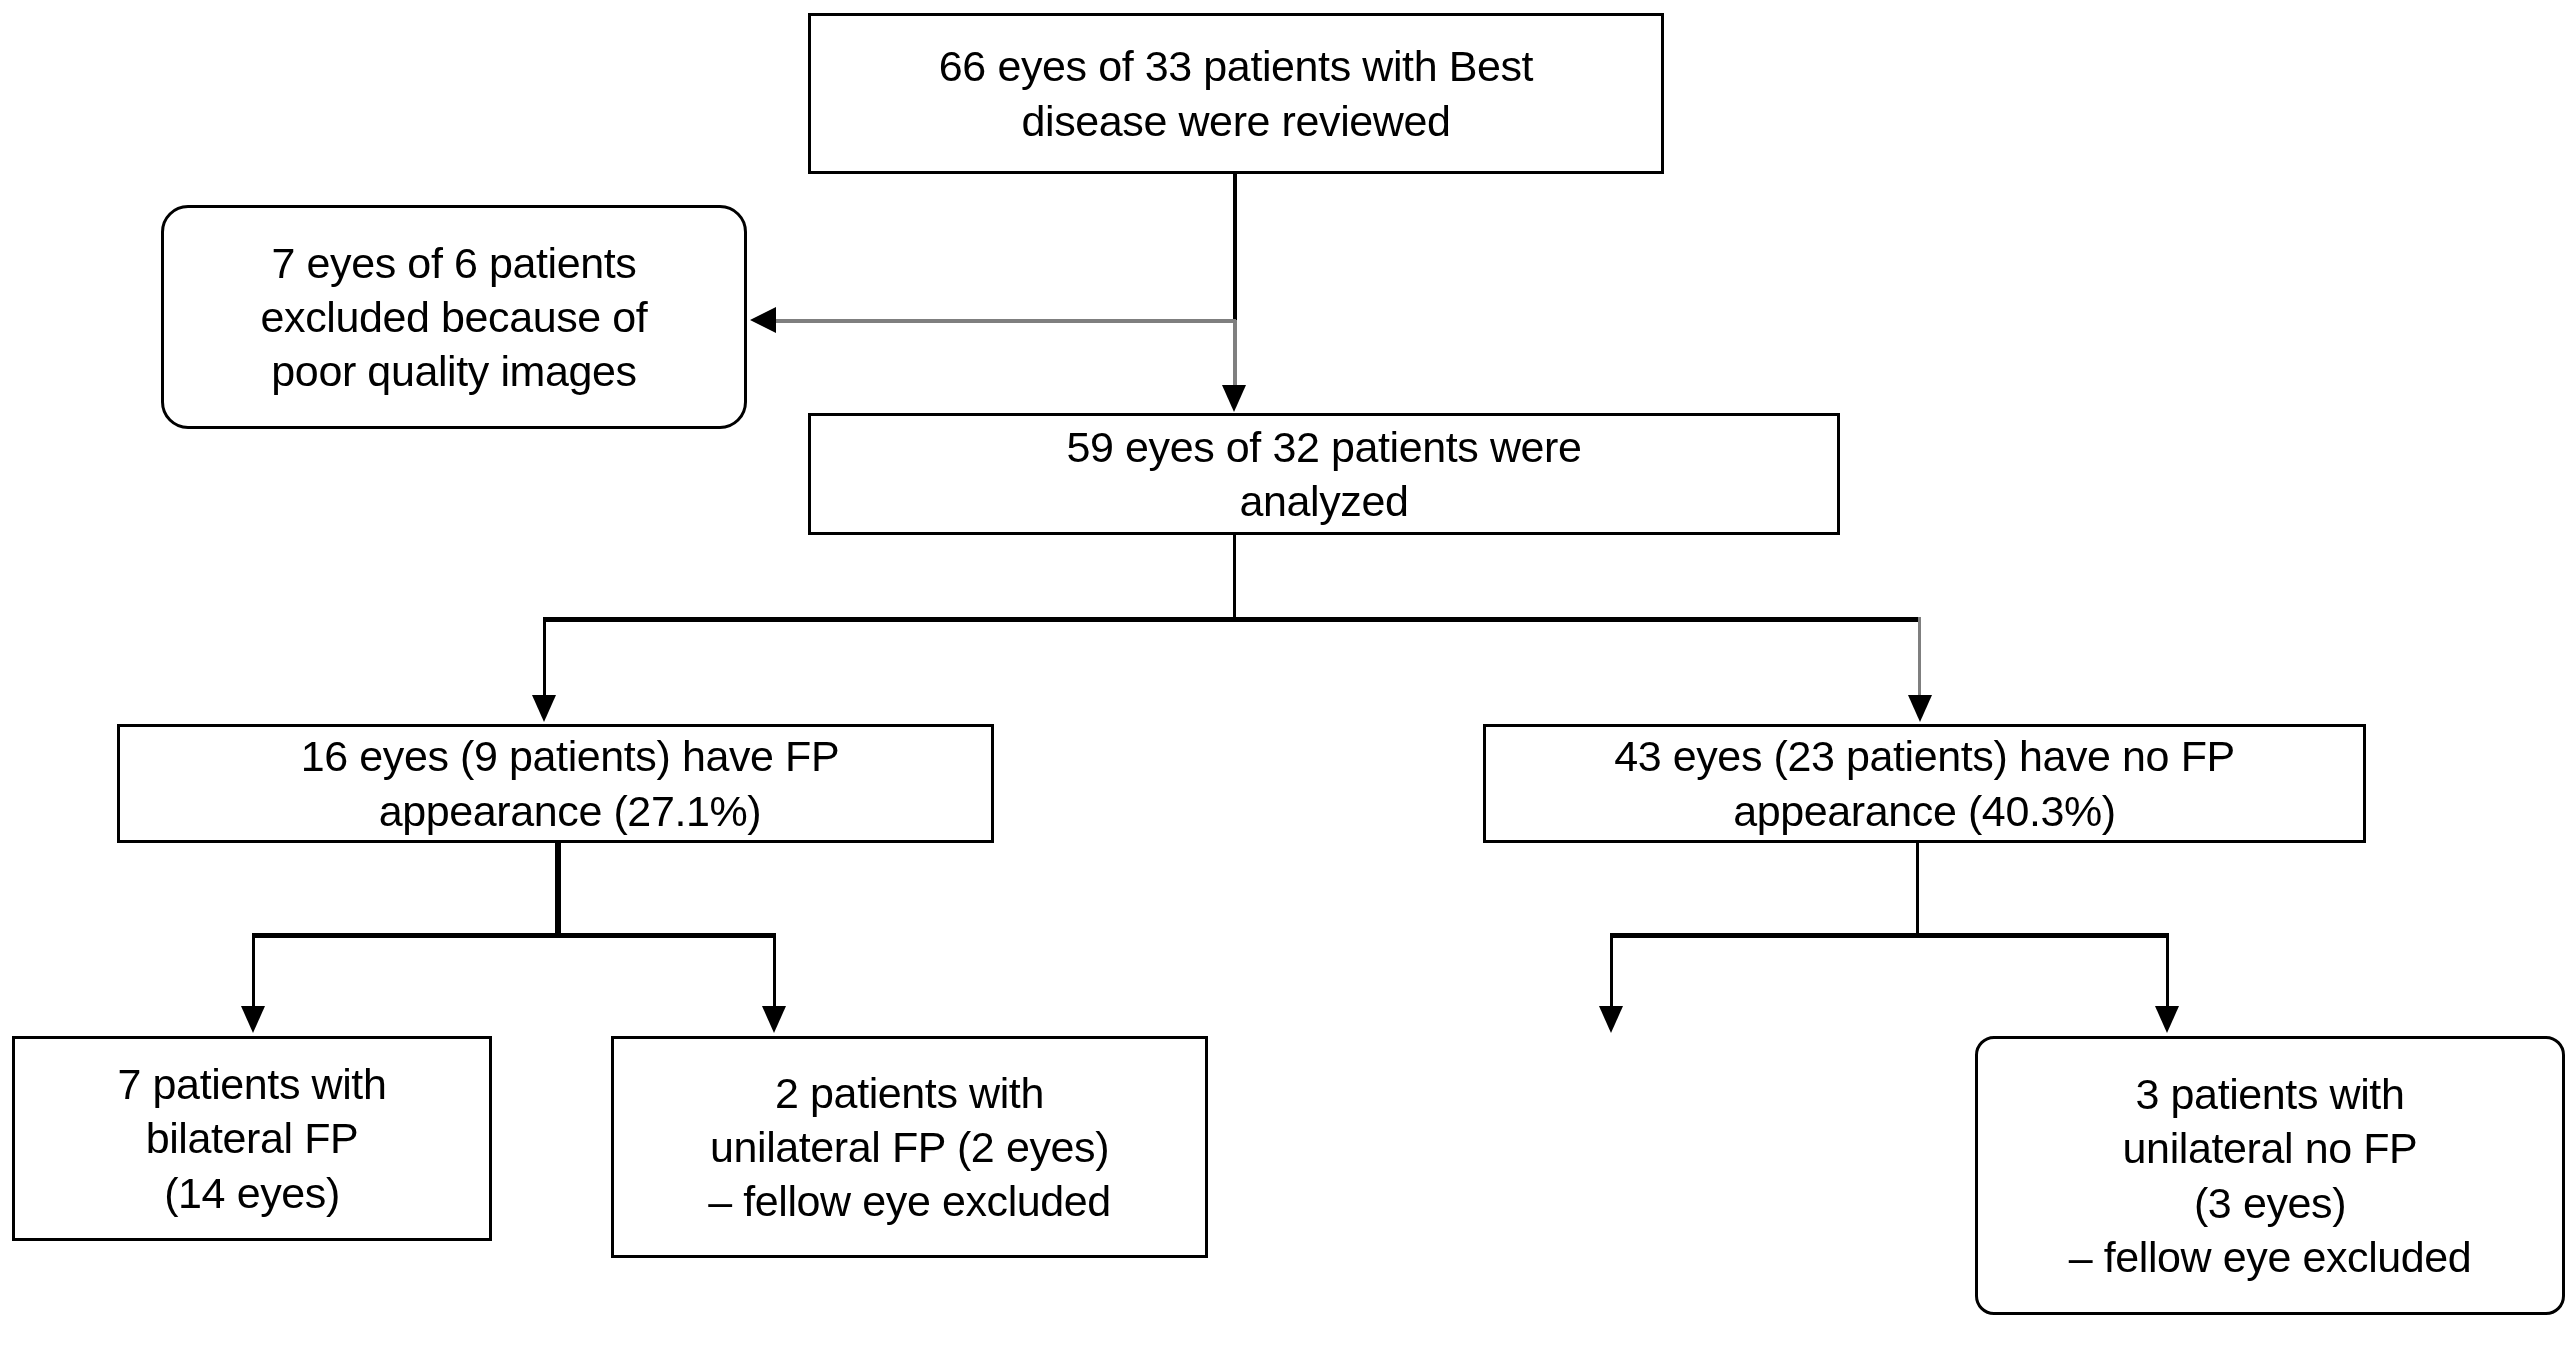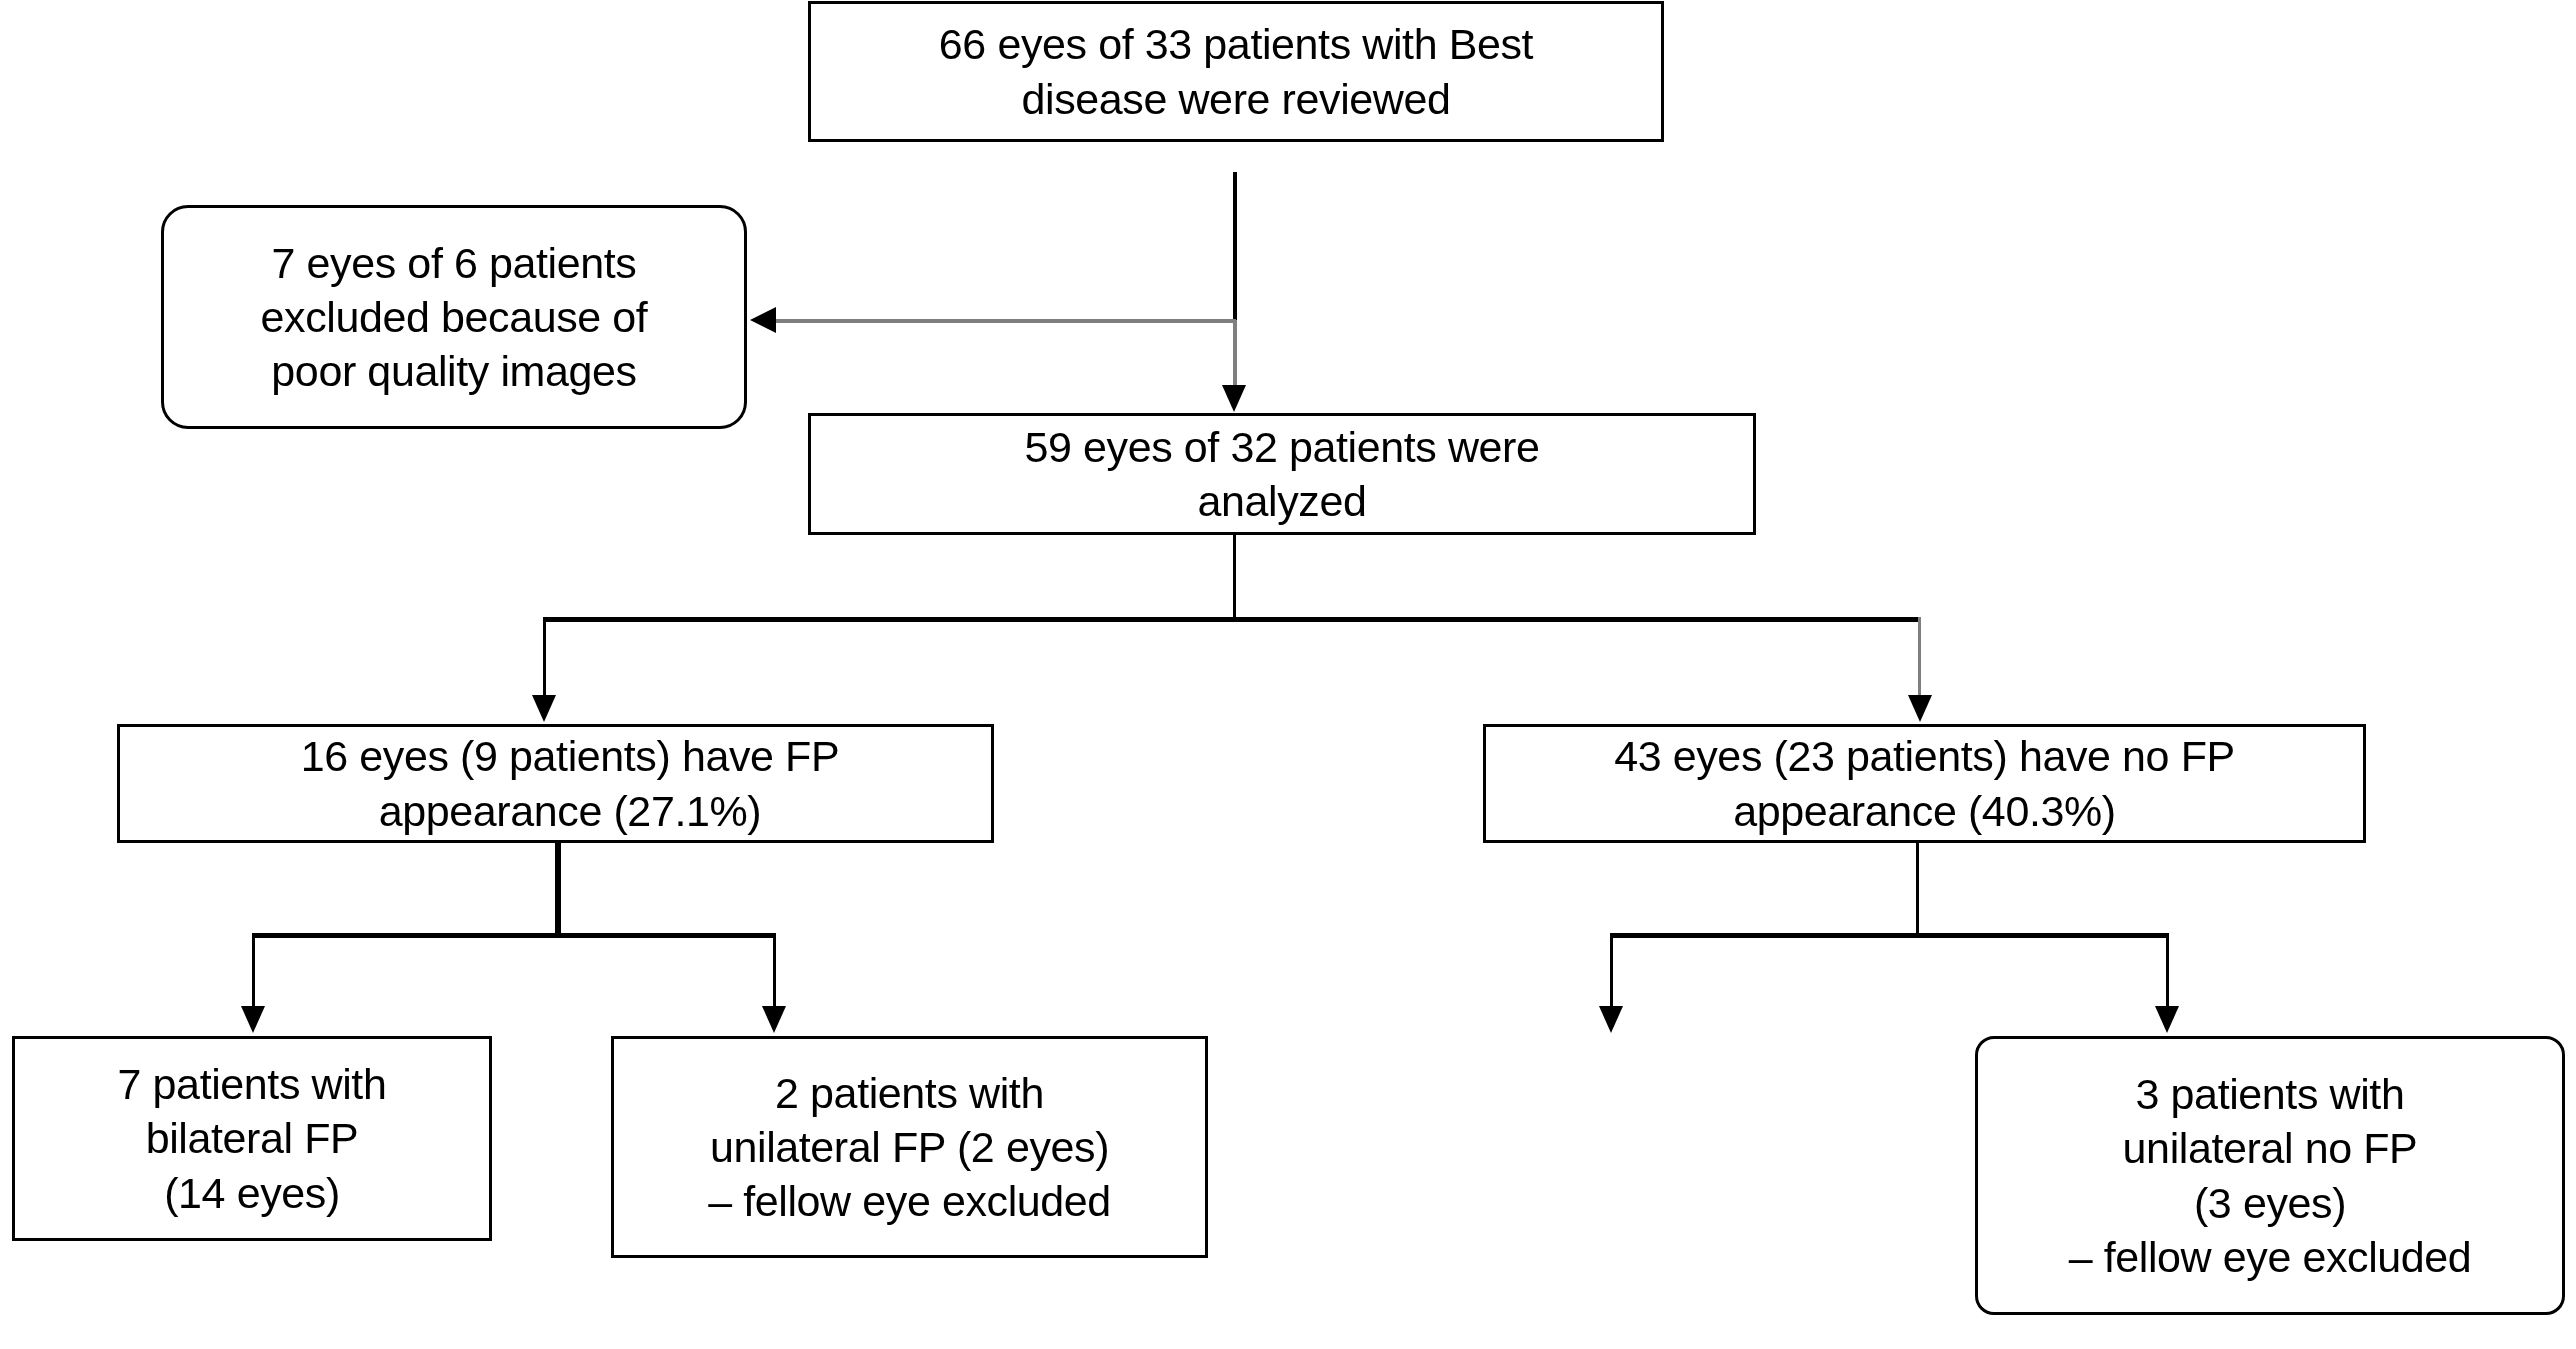--- a/index.html
+++ b/index.html
@@ -71,39 +71,39 @@
     border-bottom: 13.6px solid transparent;
     border-right: 26px solid #000000;
     z-index: 2;
   }
 </style>
 </head>
 <body>
 
 <div id="stage">
 
-  <div class="node" style="left:808px; top:1px; width:856px; height:141px;">
+  <div class="node" style="left:808px; top:13px; width:856px; height:161px;">
     <span class="txt">66 eyes of 33 patients with Best
 disease were reviewed</span>
   </div>
 
   <div class="conn vline" style="left:1233px; top:172px; height:150px;"></div>
   <div class="conn vline gray" style="left:1233px; top:320px; height:66px;"></div>
   <div class="arrow-down" style="left:1222px; top:385px;"></div>
 
   <div class="conn hline gray" style="left:776px; top:319px; width:460px;"></div>
   <div class="arrow-left" style="left:750px; top:307px;"></div>
 
   <div class="node" style="left:161px; top:205px; width:586px; height:224px;border-radius:27px;">
     <span class="txt">7 eyes of 6 patients
 excluded because of
 poor quality images</span>
   </div>
 
-  <div class="node" style="left:808px; top:413px; width:948px; height:122px;">
+  <div class="node" style="left:808px; top:413px; width:1032px; height:122px;">
     <span class="txt">59 eyes of 32 patients were
 analyzed</span>
   </div>
 
   <div class="conn vline" style="left:1233px; top:535px; width:2.9px; height:85px;"></div>
   <div class="conn hline thick" style="left:543px; top:617px; width:1378px;"></div>
   <div class="conn vline" style="left:543px; top:617px; width:2.9px; height:80px;"></div>
   <div class="arrow-down" style="left:532px; top:695px;"></div>
   <div class="conn vline gray" style="left:1918px; top:617px; width:2.9px; height:80px;"></div>
   <div class="arrow-down" style="left:1908px; top:695px;"></div>

